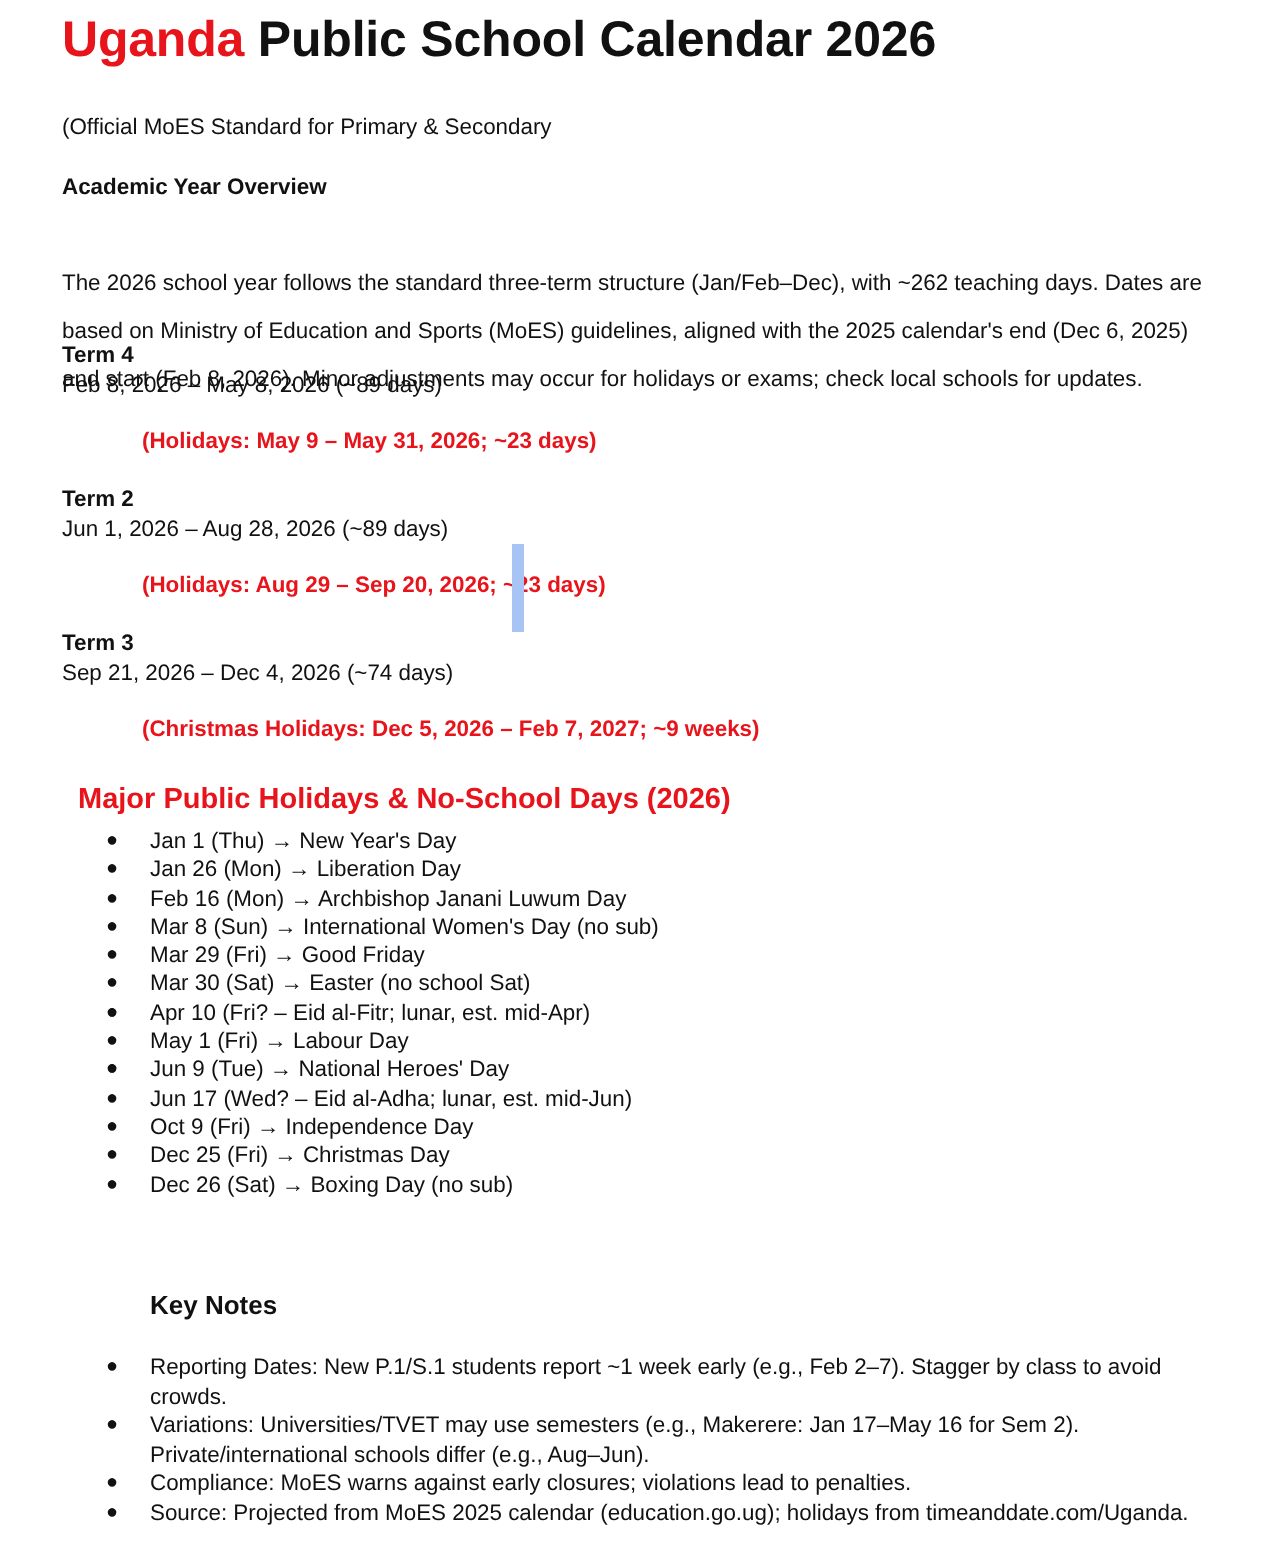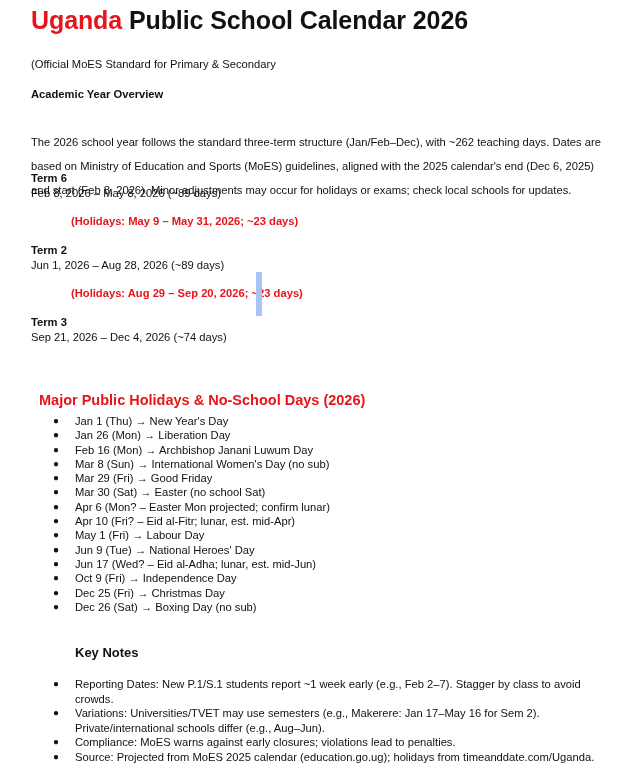--- a/index.html
+++ b/index.html
@@ -46,43 +46,44 @@
 <div class="page">
 
   <h1 class="title"><span class="accent">Uganda</span><span> Public School Calendar 2026</span></h1>
 
   <p class="p subtitle">(Official MoES Standard for Primary &amp; Secondary</p>
 
   <p class="p overview-h">Academic Year Overview</p>
 
   <p class="p overview">The 2026 school year follows the standard three-term structure (Jan/Feb–Dec), with ~262 teaching days. Dates are based on Ministry of Education and Sports (MoES) guidelines, aligned with the 2025 calendar's end (Dec 6, 2025) and start (Feb 8, 2026). Minor adjustments may occur for holidays or exams; check local schools for updates.</p>
 
-  <p class="p term-label" style="top:170px">Term 6</p>
+  <p class="p term-label" style="top:170px">Term 4</p>
   <p class="p" style="top:185px">Feb 8, 2026 – May 8, 2026 (~89 days)</p>
   <p class="p red" style="top:213px">(Holidays: May 9 – May 31, 2026; ~23 days)</p>
 
   <p class="p term-label" style="top:242px">Term 2</p>
   <p class="p" style="top:257px">Jun 1, 2026 – Aug 28, 2026 (~89 days)</p>
   <p class="p red" style="top:285px">(Holidays: Aug 29 – Sep 20, 2026; ~23 days)</p>
 
   <div class="cursor"></div>
 
   <p class="p term-label" style="top:314px">Term 3</p>
   <p class="p" style="top:329px">Sep 21, 2026 – Dec 4, 2026 (~74 days)</p>
+  <p class="p red" style="top:357px">(Christmas Holidays: Dec 5, 2026 – Feb 7, 2027; ~9 weeks)</p>
 
   <h2 class="section-h">Major Public Holidays &amp; No-School Days (2026)</h2>
 
   <ul class="hol">
     <li><span class="bullet">●</span><span>Jan 1 (Thu) → New Year's Day</span></li>
     <li><span class="bullet">●</span><span>Jan 26 (Mon) → Liberation Day</span></li>
     <li><span class="bullet">●</span><span>Feb 16 (Mon) → Archbishop Janani Luwum Day</span></li>
     <li><span class="bullet">●</span><span>Mar 8 (Sun) → International Women's Day (no sub)</span></li>
     <li><span class="bullet">●</span><span>Mar 29 (Fri) → Good Friday</span></li>
     <li><span class="bullet">●</span><span>Mar 30 (Sat) → Easter (no school Sat)</span></li>
-    <li><span class="bullet">●</span><span>Apr 6 (Mon? – Easter Mon projected; confirm lunar)</span></li>
+    <li><span class="bullet">●</span></li>
     <li><span class="bullet">●</span><span>Apr 10 (Fri? – Eid al-Fitr; lunar, est. mid-Apr)</span></li>
     <li><span class="bullet">●</span><span>May 1 (Fri) → Labour Day</span></li>
     <li><span class="bullet">●</span></li>
     <li><span class="bullet">●</span><span>Jun 9 (Tue) → National Heroes' Day</span></li>
     <li><span class="bullet">●</span><span>Jun 17 (Wed? – Eid al-Adha; lunar, est. mid-Jun)</span></li>
     <li><span class="bullet">●</span><span>Oct 9 (Fri) → Independence Day</span></li>
     <li><span class="bullet">●</span><span>Dec 25 (Fri) → Christmas Day</span></li>
     <li><span class="bullet">●</span><span>Dec 26 (Sat) → Boxing Day (no sub)</span></li>
   </ul>
 

